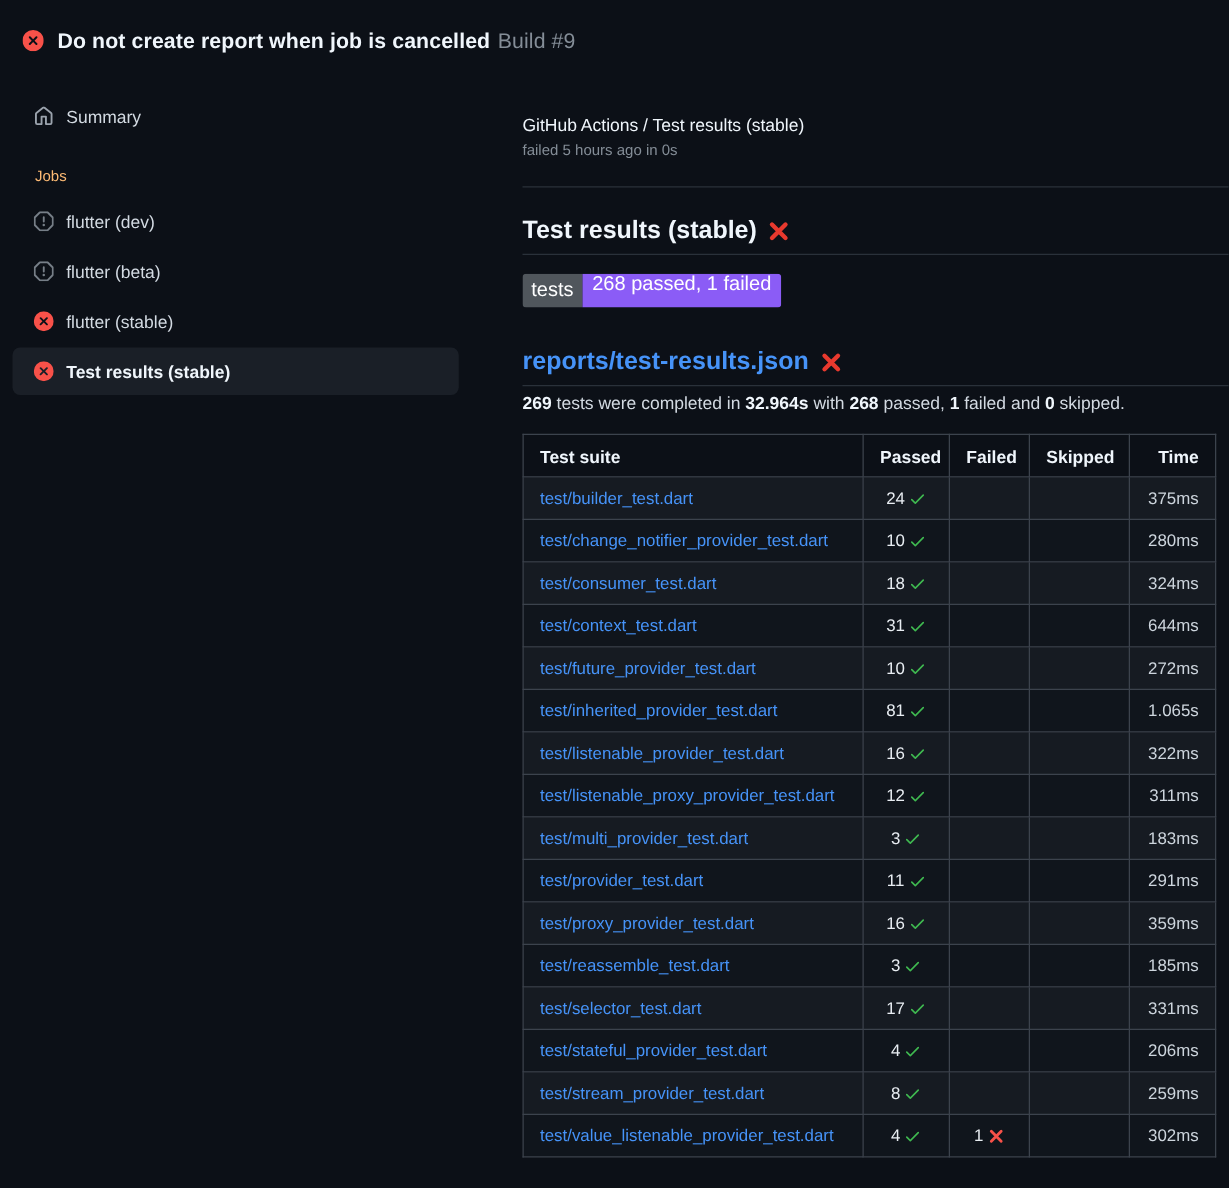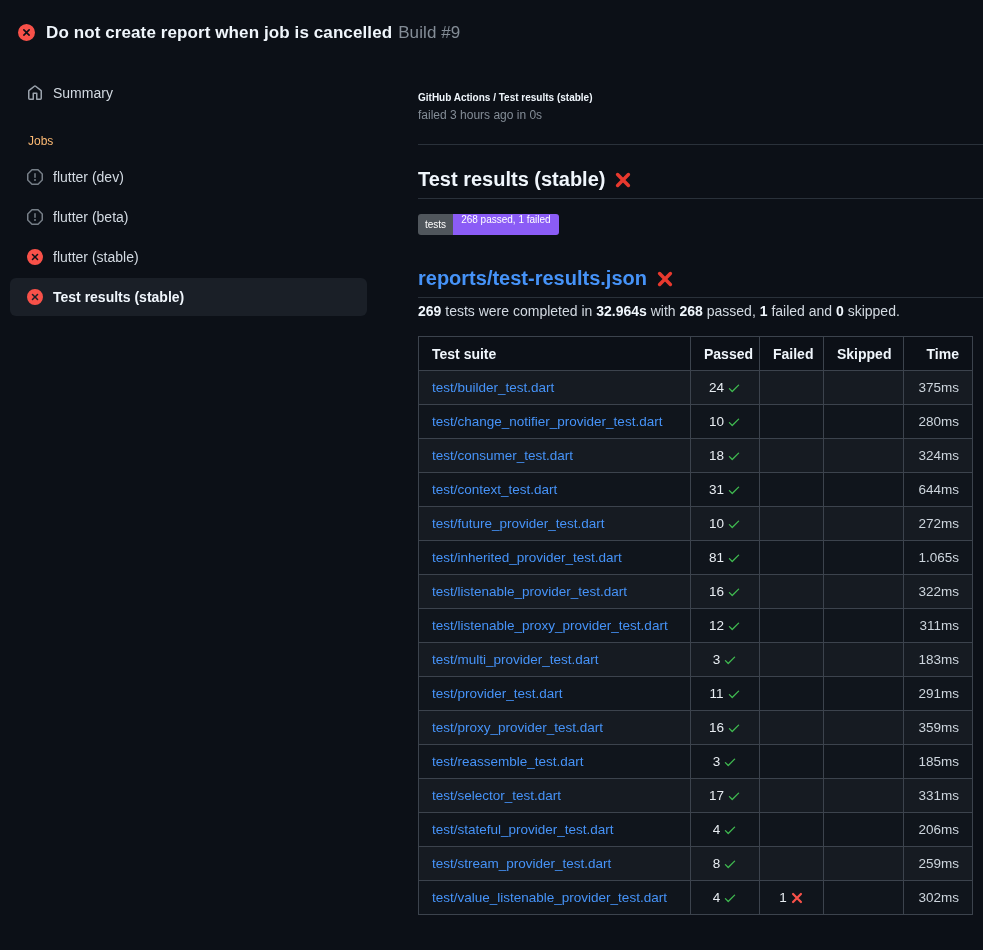--- a/index.html
+++ b/index.html
@@ -26,36 +26,36 @@
     display:flex; align-items:center; gap:10px;
     height:38px; padding:0 17px; border-radius:6px;
     font-size:14px; color:#d3dae2; cursor:pointer; margin-bottom:2px;
   }
   .nav-item .nav-icon { width:16px; height:16px; display:flex; flex:0 0 auto; }
   .nav-item.active { background:#1a1f27; color:#f0f6fc; font-weight:700; }
   .jobs-label { font-size:12px; color:#fdba74; margin:22px 0 10px 18px; }
 
   
   .main { flex:1; padding:36px 0 0 15px; min-width:0; }
-  .breadcrumb { font-size:10px; font-weight:700; color:#f0f6fc; }
+  .breadcrumb { font-size:14px; font-weight:400; color:#f0f6fc; }
   .status-line { font-size:12px; color:#848d97; margin-top:5px; }
   .divider { border:0; border-top:1px solid #2a313a; margin:22px 0 0 0; }
 
   h2.section {
     display:flex; align-items:center; gap:9px;
     font-size:20px; font-weight:700; color:#f0f6fc;
     margin-top:21px; padding-bottom:6px; border-bottom:1px solid #2a313a;
     line-height:26px;
   }
   h2.section .x-emoji { width:18px; height:18px; display:flex; margin-top:2px; }
   h2.section a { color:#4693f8; text-decoration:none; }
   h2.report { margin-top:30px; }
 
   .badge { display:inline-flex; margin-top:15px; border-radius:3px; overflow:hidden;
-           font-size:10px; line-height:1; color:#fff; }
+           font-size:16px; line-height:1; color:#fff; }
   .badge .badge-label { background:#50565c; padding:6px 7px 5px; }
   .badge .badge-value { background:#8b5cf6; padding:1px 8px 5px; }
 
   .summary-line { margin-top:5px; font-size:14px; color:#d3dae2; }
   .summary-line strong { color:#f0f6fc; }
 
   table.results { margin-top:17px; border-collapse:collapse; table-layout:fixed; width:554px; font-size:13.5px; }
   table.results col.c-suite { width:272px; }
   table.results col.c-passed { width:69px; }
   table.results col.c-failed { width:64px; }
@@ -127,21 +127,21 @@
               <path fill="#f85149" d="M2.343 13.657A8 8 0 1 1 13.657 2.343 8 8 0 0 1 2.343 13.657ZM6.03 4.97a.751.751 0 0 0-1.042.018.751.751 0 0 0-.018 1.042L6.94 8 4.97 9.97a.749.749 0 0 0 .326 1.275.749.749 0 0 0 .734-.215L8 9.06l1.97 1.97a.749.749 0 0 0 1.275-.326.749.749 0 0 0-.215-.734L9.06 8l1.97-1.97a.749.749 0 0 0-.326-1.275.749.749 0 0 0-.734.215L8 6.94 6.03 4.97Z"></path>
             </svg>
           </span>
           <span>Test results (stable)</span>
         </div>
       </nav>
   </aside>
 
   <main class="main">
     <div class="breadcrumb">GitHub Actions / Test results (stable)</div>
-    <div class="status-line">failed 3 hours ago in 0s</div>
+    <div class="status-line">failed 5 hours ago in 0s</div>
     <hr class="divider">
 
     <h2 class="section">
       <span>Test results (stable)</span>
       <span class="x-emoji">
         <svg viewBox="0 0 16 16" width="18" height="18">
             <path stroke="#e8392e" stroke-width="3.1" stroke-linecap="round" d="M3.2 3.2 12.8 12.8M12.8 3.2 3.2 12.8"></path>
           </svg>
       </span>
     </h2>

